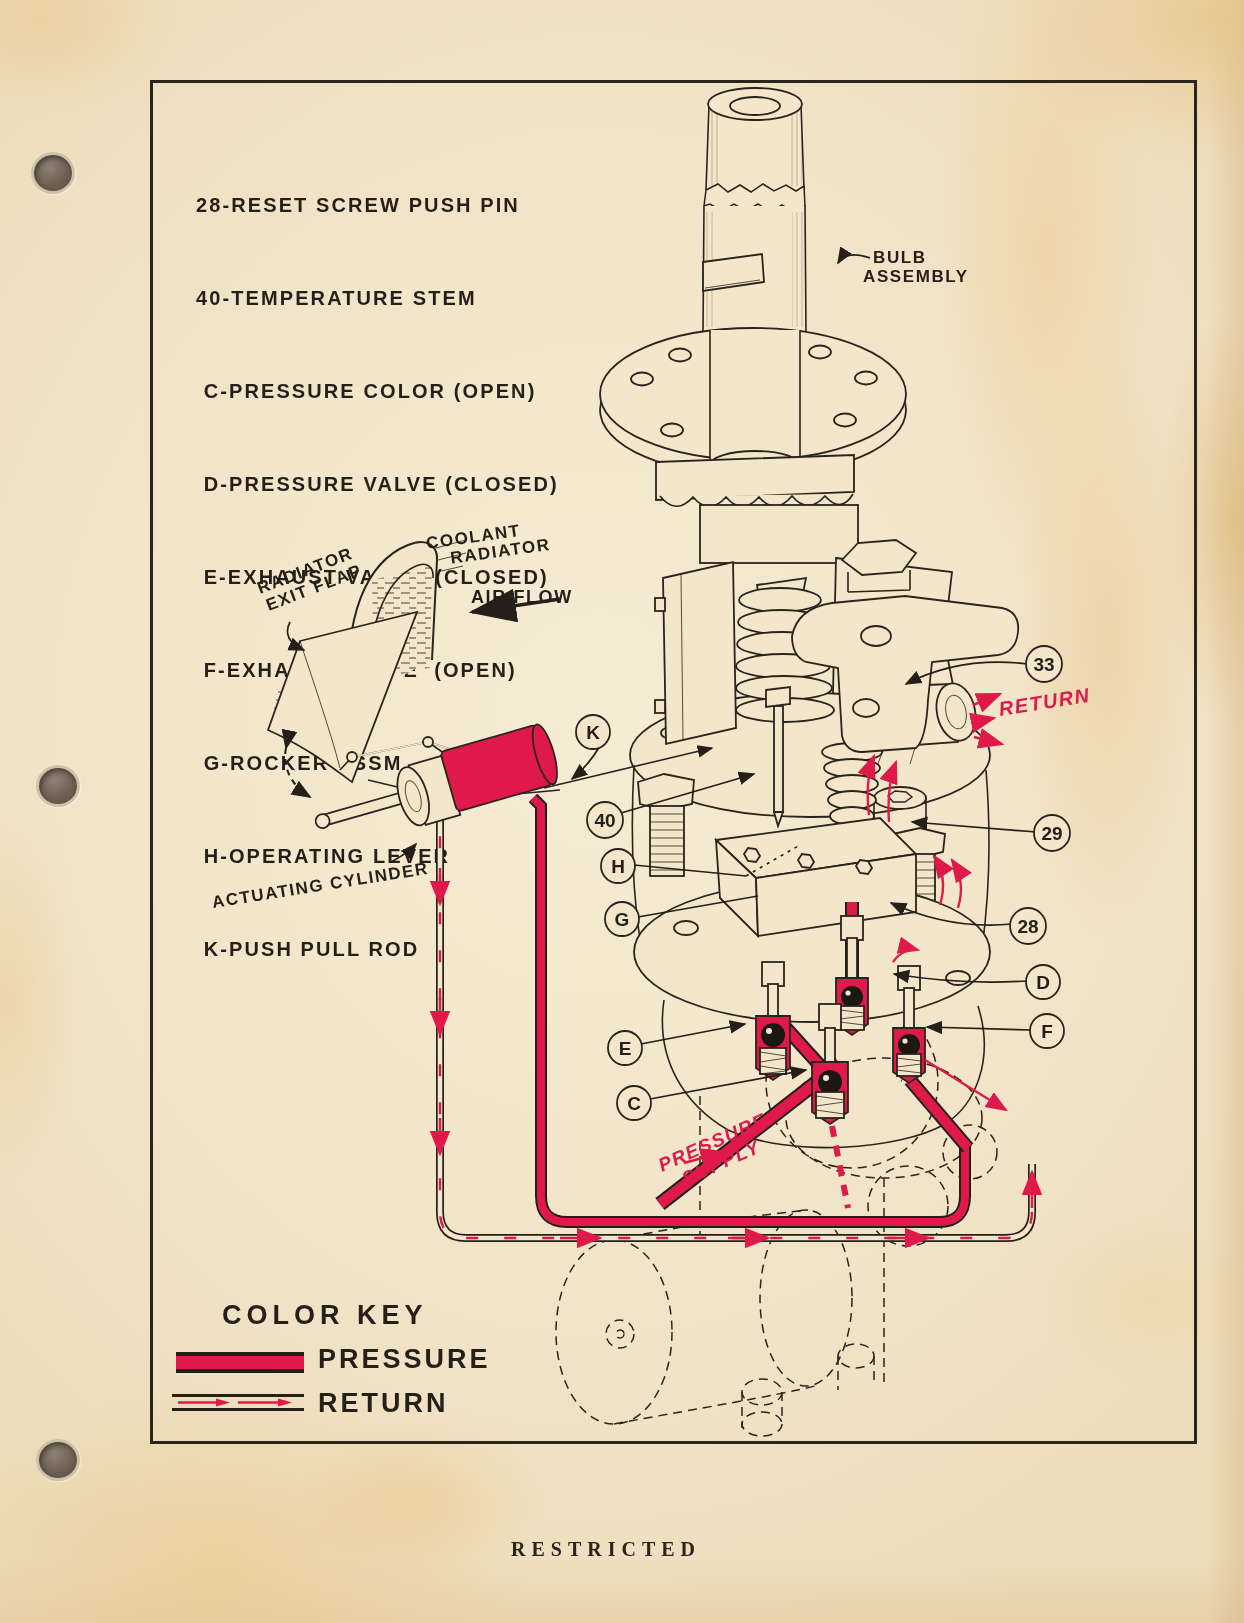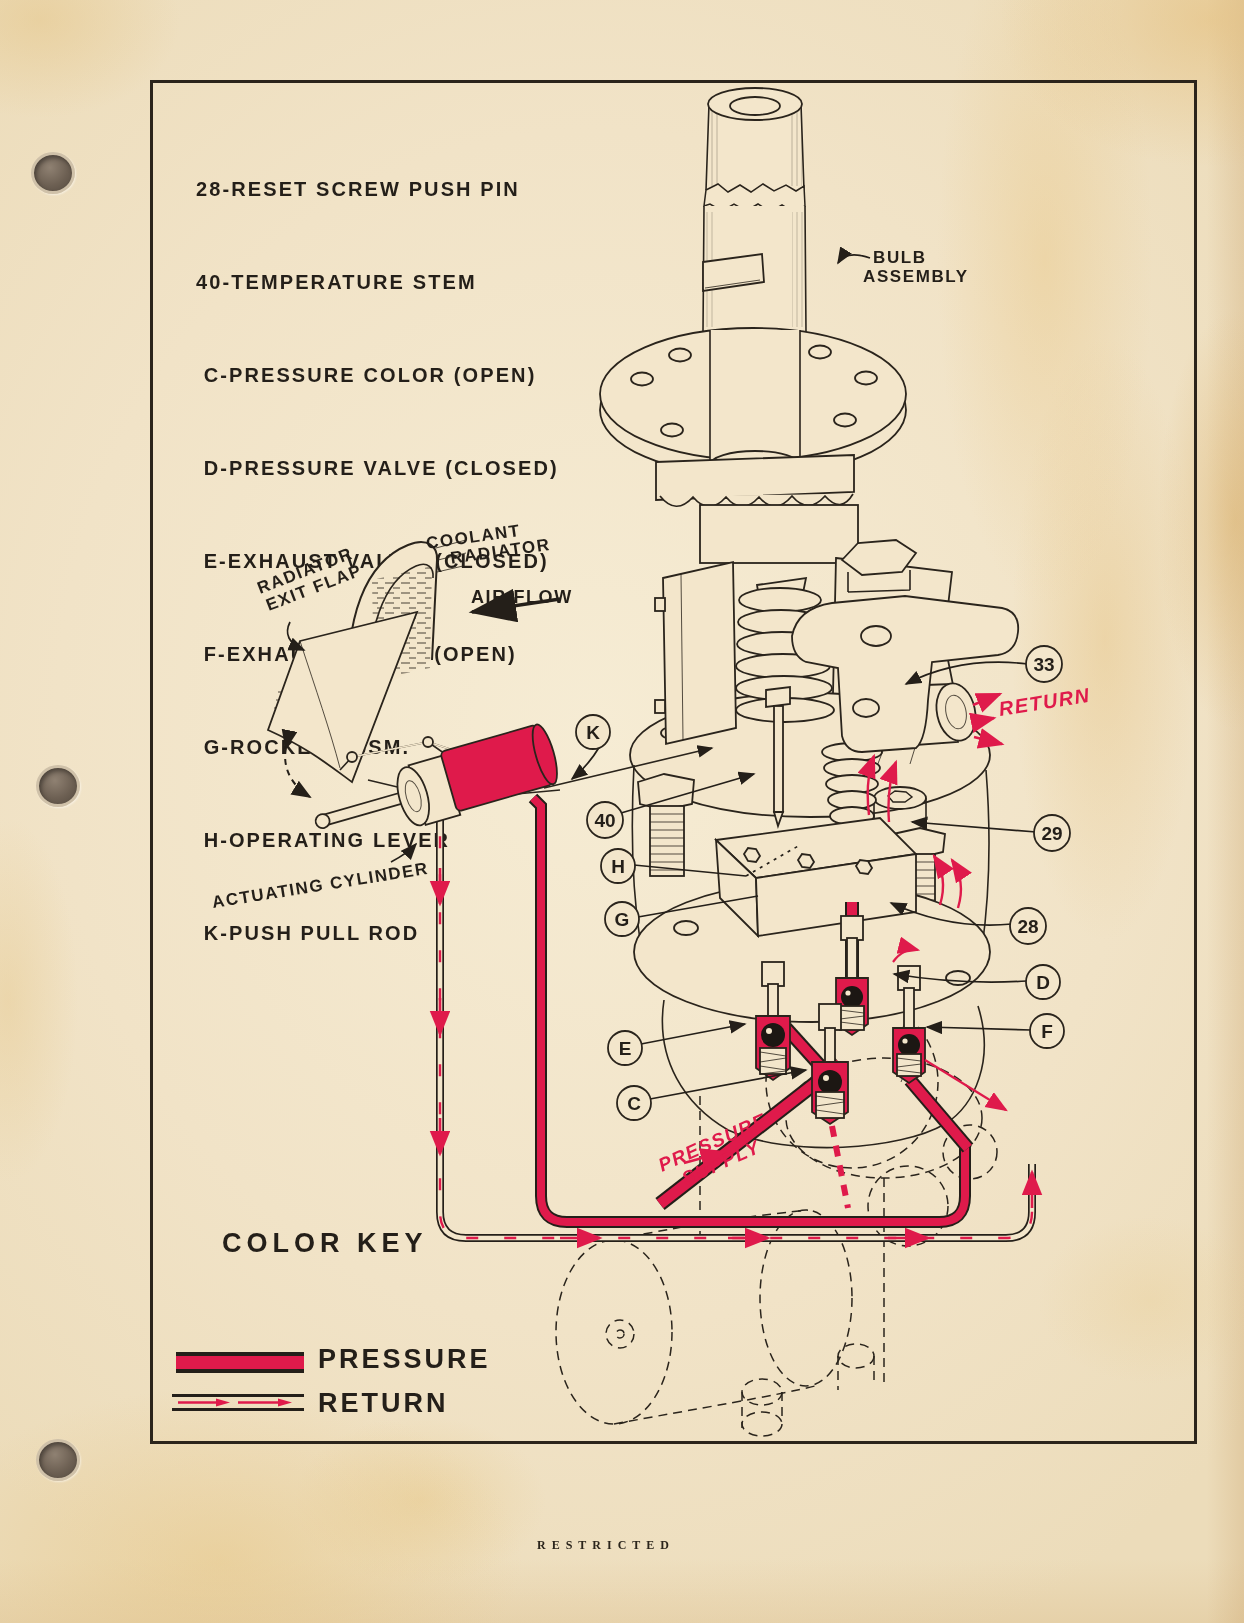--- a/index.html
+++ b/index.html
@@ -19,34 +19,34 @@
       radial-gradient(ellipse 160px 120px at 1150px 1300px, rgba(233,205,148,.35), transparent 70%),
       linear-gradient(to left, rgba(202,162,106,.30), transparent 3%),
       linear-gradient(to top, rgba(212,176,118,.25), transparent 4%),
       radial-gradient(ellipse 900px 1000px at 48% 45%, #f6ecd4 0%, #f1e3c7 60%, #ecdcba 100%);
   }
   .frame{position:absolute;left:150px;top:80px;width:1047px;height:1364px;
     border:3px solid #2b241b;box-sizing:border-box;}
   .hole{position:absolute;width:38px;height:36px;border-radius:50%;
     background:radial-gradient(circle at 42% 35%, #8f8172 0%, #6d6053 55%, #544a3f 100%);
     border:3px solid #cfc1a9;box-shadow:inset 2px 3px 4px rgba(0,0,0,.35),1px 1px 2px rgba(255,255,255,.5);}
-  .legend{position:absolute;left:196px;top:112px;color:#241f19;
+  .legend{position:absolute;left:196px;top:128px;color:#241f19;
     font-size:20px;font-weight:700;letter-spacing:2.1px;line-height:31px;white-space:pre;}
-  .ck-title{position:absolute;left:222px;top:1228px;font-size:27px;font-weight:700;
+  .ck-title{position:absolute;left:222px;top:1300px;font-size:27px;font-weight:700;
     letter-spacing:5px;color:#241f19;}
   .ck-swatch-p{position:absolute;left:176px;top:1352px;width:128px;height:21px;box-sizing:border-box;
     background:#df1a4b;border-top:4px solid #241f19;border-bottom:4px solid #241f19;}
   .ck-label{position:absolute;font-size:27px;font-weight:700;letter-spacing:3px;color:#241f19;}
   .ck-swatch-r{position:absolute;left:172px;top:1394px;width:132px;height:17px;box-sizing:border-box;
     border-top:3px solid #241f19;border-bottom:3px solid #241f19;}
   .caption{position:absolute;left:286px;top:1470px;width:640px;text-align:center;
     font-family:"Liberation Serif",serif;font-style:italic;font-weight:700;
     font-size:22px;color:#241d14;}
   .restricted{position:absolute;left:286px;top:1538px;width:640px;text-align:center;
-    font-family:"Liberation Serif",serif;font-weight:700;font-size:12px;
+    font-family:"Liberation Serif",serif;font-weight:700;font-size:20px;
     letter-spacing:6px;color:#2a241b;}
   svg{position:absolute;left:0;top:0;}
   svg .dash path, svg .dash ellipse, svg .dash circle{fill:none;stroke:#2a241c;stroke-width:1.5;stroke-dasharray:9 6;}
   svg text.lbl{font-family:"Liberation Sans",sans-serif;font-weight:700;font-size:17px;
     letter-spacing:1.6px;fill:#241f19;}
   svg text.lblr{font-family:"Liberation Sans",sans-serif;font-weight:700;font-style:italic;
     font-size:20px;letter-spacing:1.5px;fill:#df1a4b;}
   svg text.co{font-family:"Liberation Sans",sans-serif;font-weight:700;font-size:19px;fill:#241f19;}
   .part{fill:#f3e6cb;stroke:#2a241c;stroke-width:1.8;}
   .ln{fill:none;stroke:#2a241c;stroke-width:1.6;}

